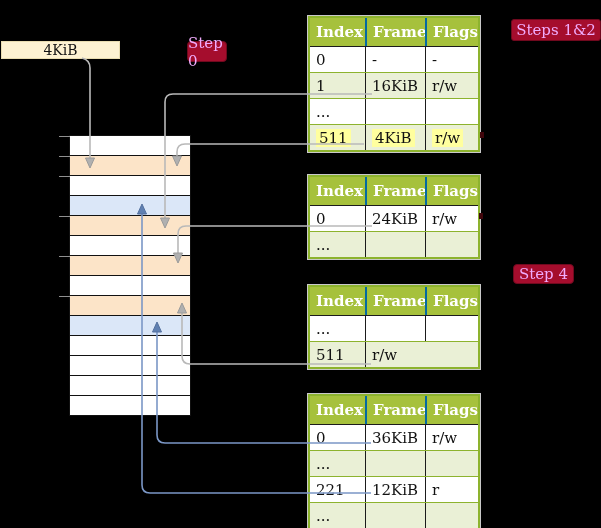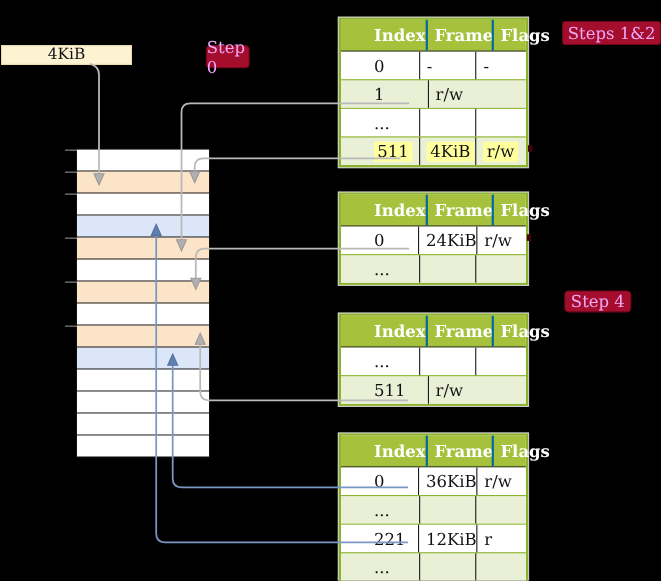--- a/index.html
+++ b/index.html
@@ -45,21 +45,21 @@
   #table4{left:308px;top:394px;}
   .hrow{display:flex;background:var(--header_green);color:#fff;font-weight:bold;height:28px;
         border-bottom:1px solid #1b1b1b;}
   .hcell{display:flex;align-items:center;padding-left:6px;box-sizing:border-box;}
   .hcell + .hcell{border-left:2px solid #0369a1;}
   .drow{display:flex;height:25px;background:#fff;}
   .drow + .drow{border-top:1px solid var(--grid_green);}
   .drow.shaded{background:var(--row_green);}
   .dcell{display:flex;align-items:center;padding-left:6px;box-sizing:border-box;height:100%;}
   .dcell + .dcell{border-left:1px solid #1b1b1b;}
-  .c0{width:55px;margin-left:24px;} .c1{width:60px;} .c2{width:53px;}
+  .c0{width:55px;} .c1{width:60px;} .c2{width:53px;}
   .hl{background:var(--highlight_yellow);padding:0 3px;}
 
   
   .pmark{position:absolute;width:4px;height:6px;background:#40060c;z-index:3;}
   #pmark1{left:480px;top:132px;}
   #pmark2{left:479px;top:213px;}
 
   
   #wires{position:absolute;left:0;top:0;z-index:4;pointer-events:none;}
   .wire-gray{fill:none;stroke:var(--line_gray);stroke-width:1.6;}
@@ -108,20 +108,21 @@
         <div class="hcell c1">Frame</div>
         <div class="hcell c2">Flags</div>
       </div>
       <div class="drow">
         <div class="dcell c0">0</div>
         <div class="dcell c1">-</div>
         <div class="dcell c2">-</div>
       </div>
       <div class="drow shaded">
         <div class="dcell c0">1</div>
+        <div class="dcell c1">16KiB</div>
         <div class="dcell c2">r/w</div>
       </div>
       <div class="drow">
         <div class="dcell c0">...</div>
         <div class="dcell c1"></div>
         <div class="dcell c2"></div>
       </div>
       <div class="drow shaded">
         <div class="dcell c0">
           <span class="hl">511</span>

